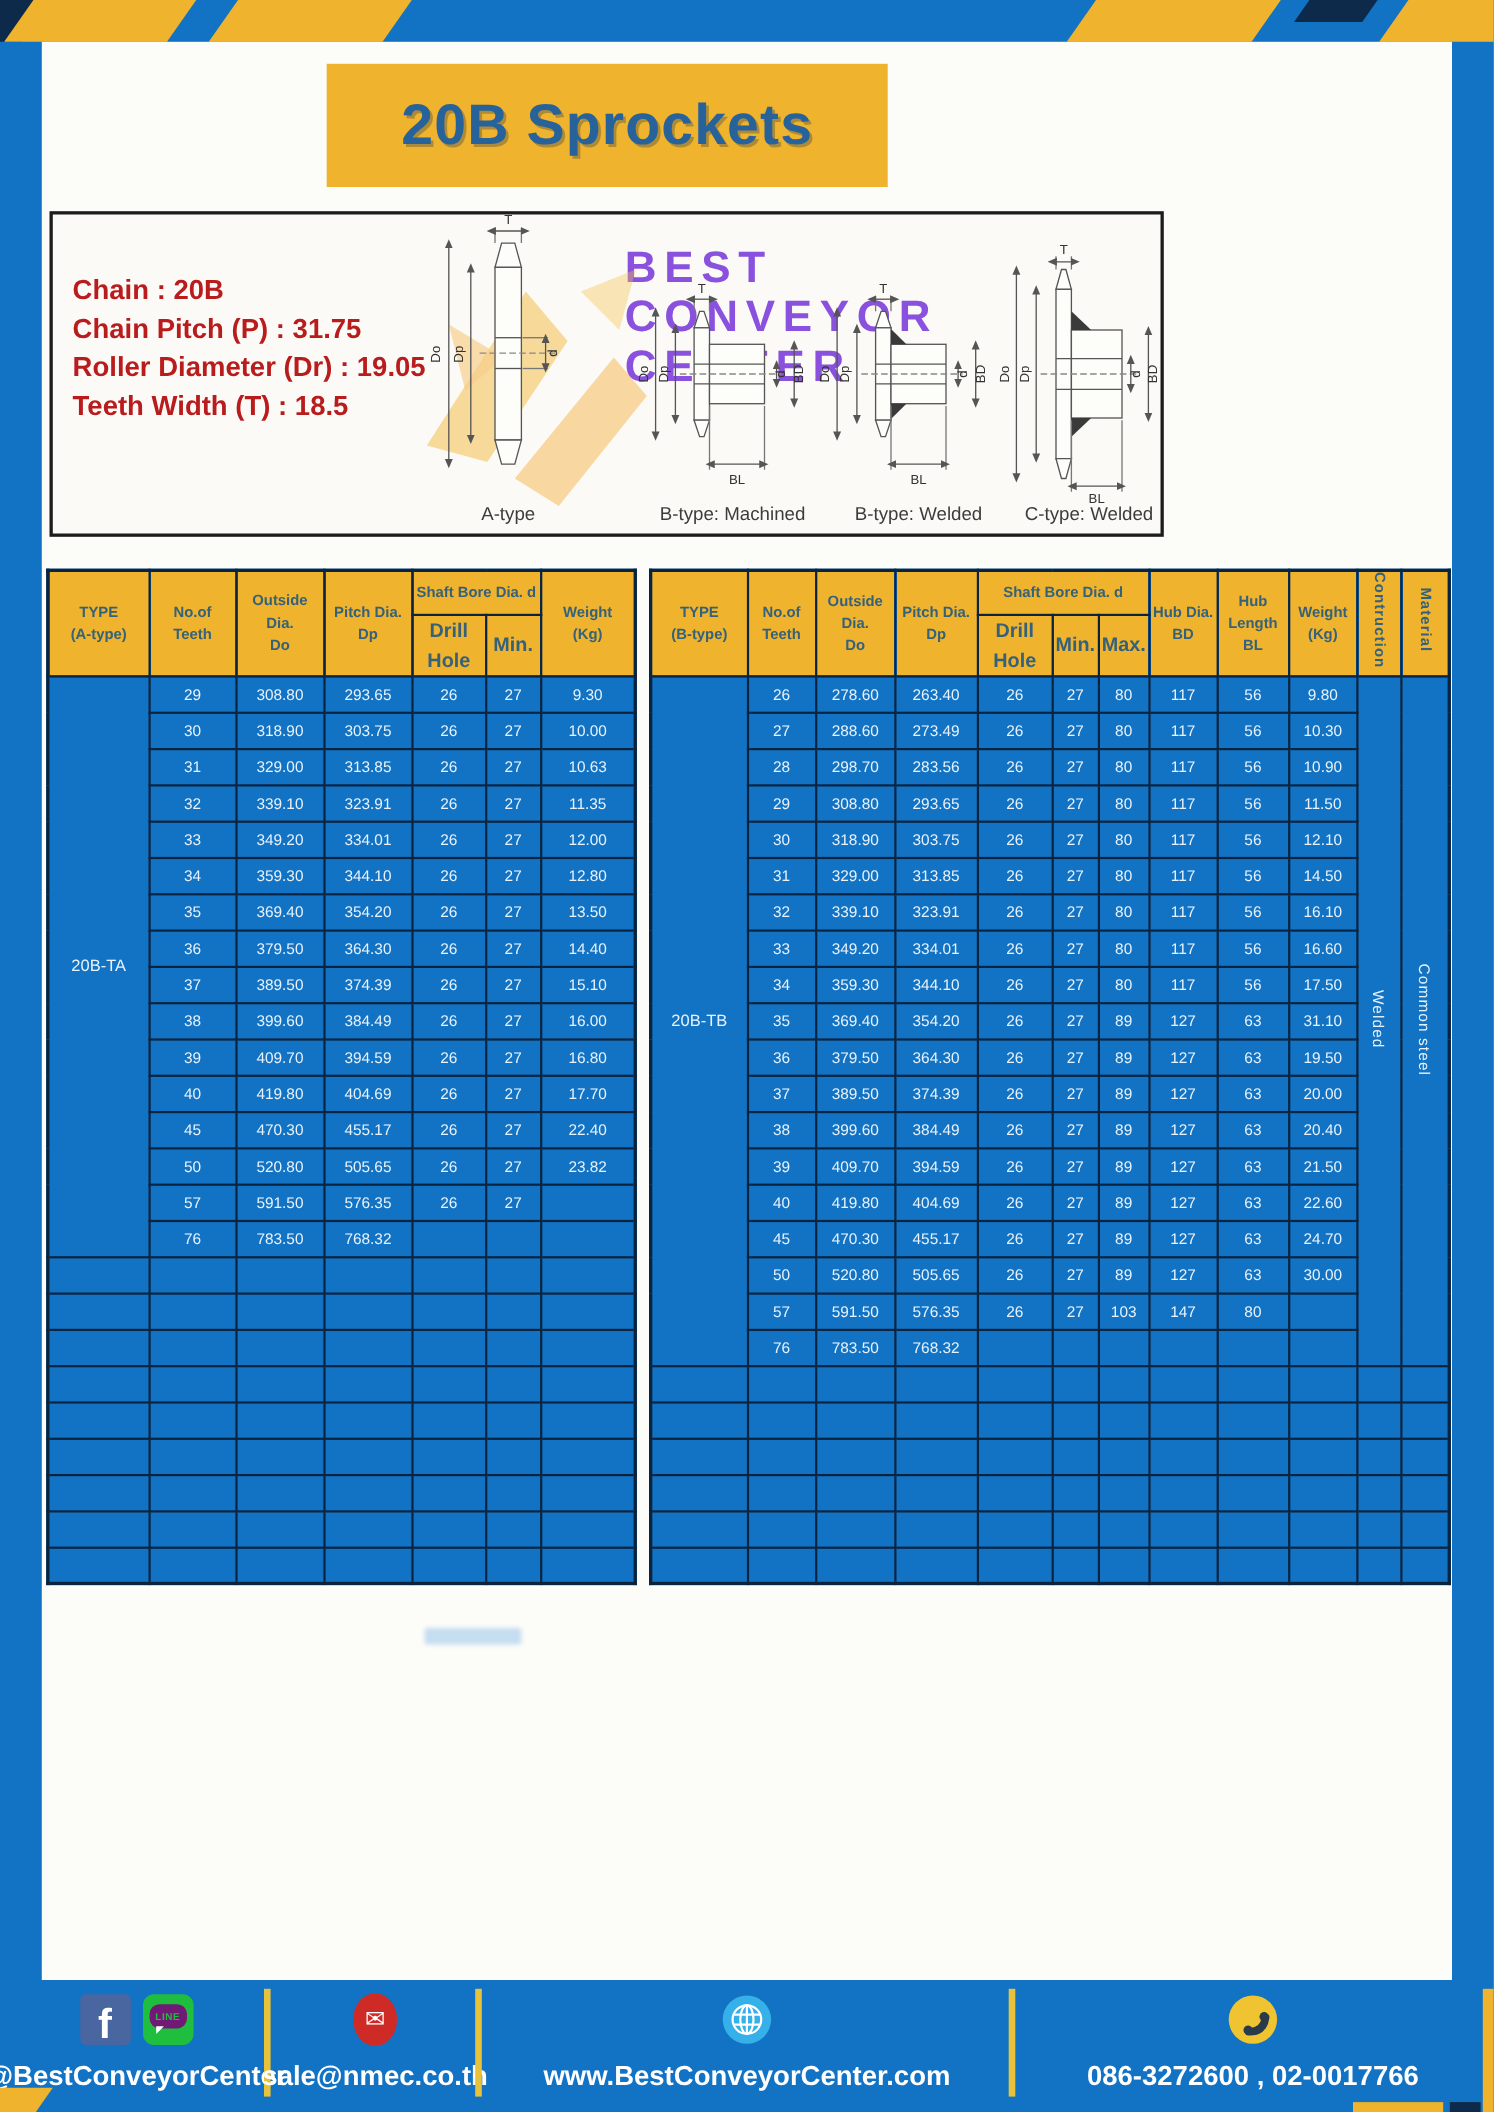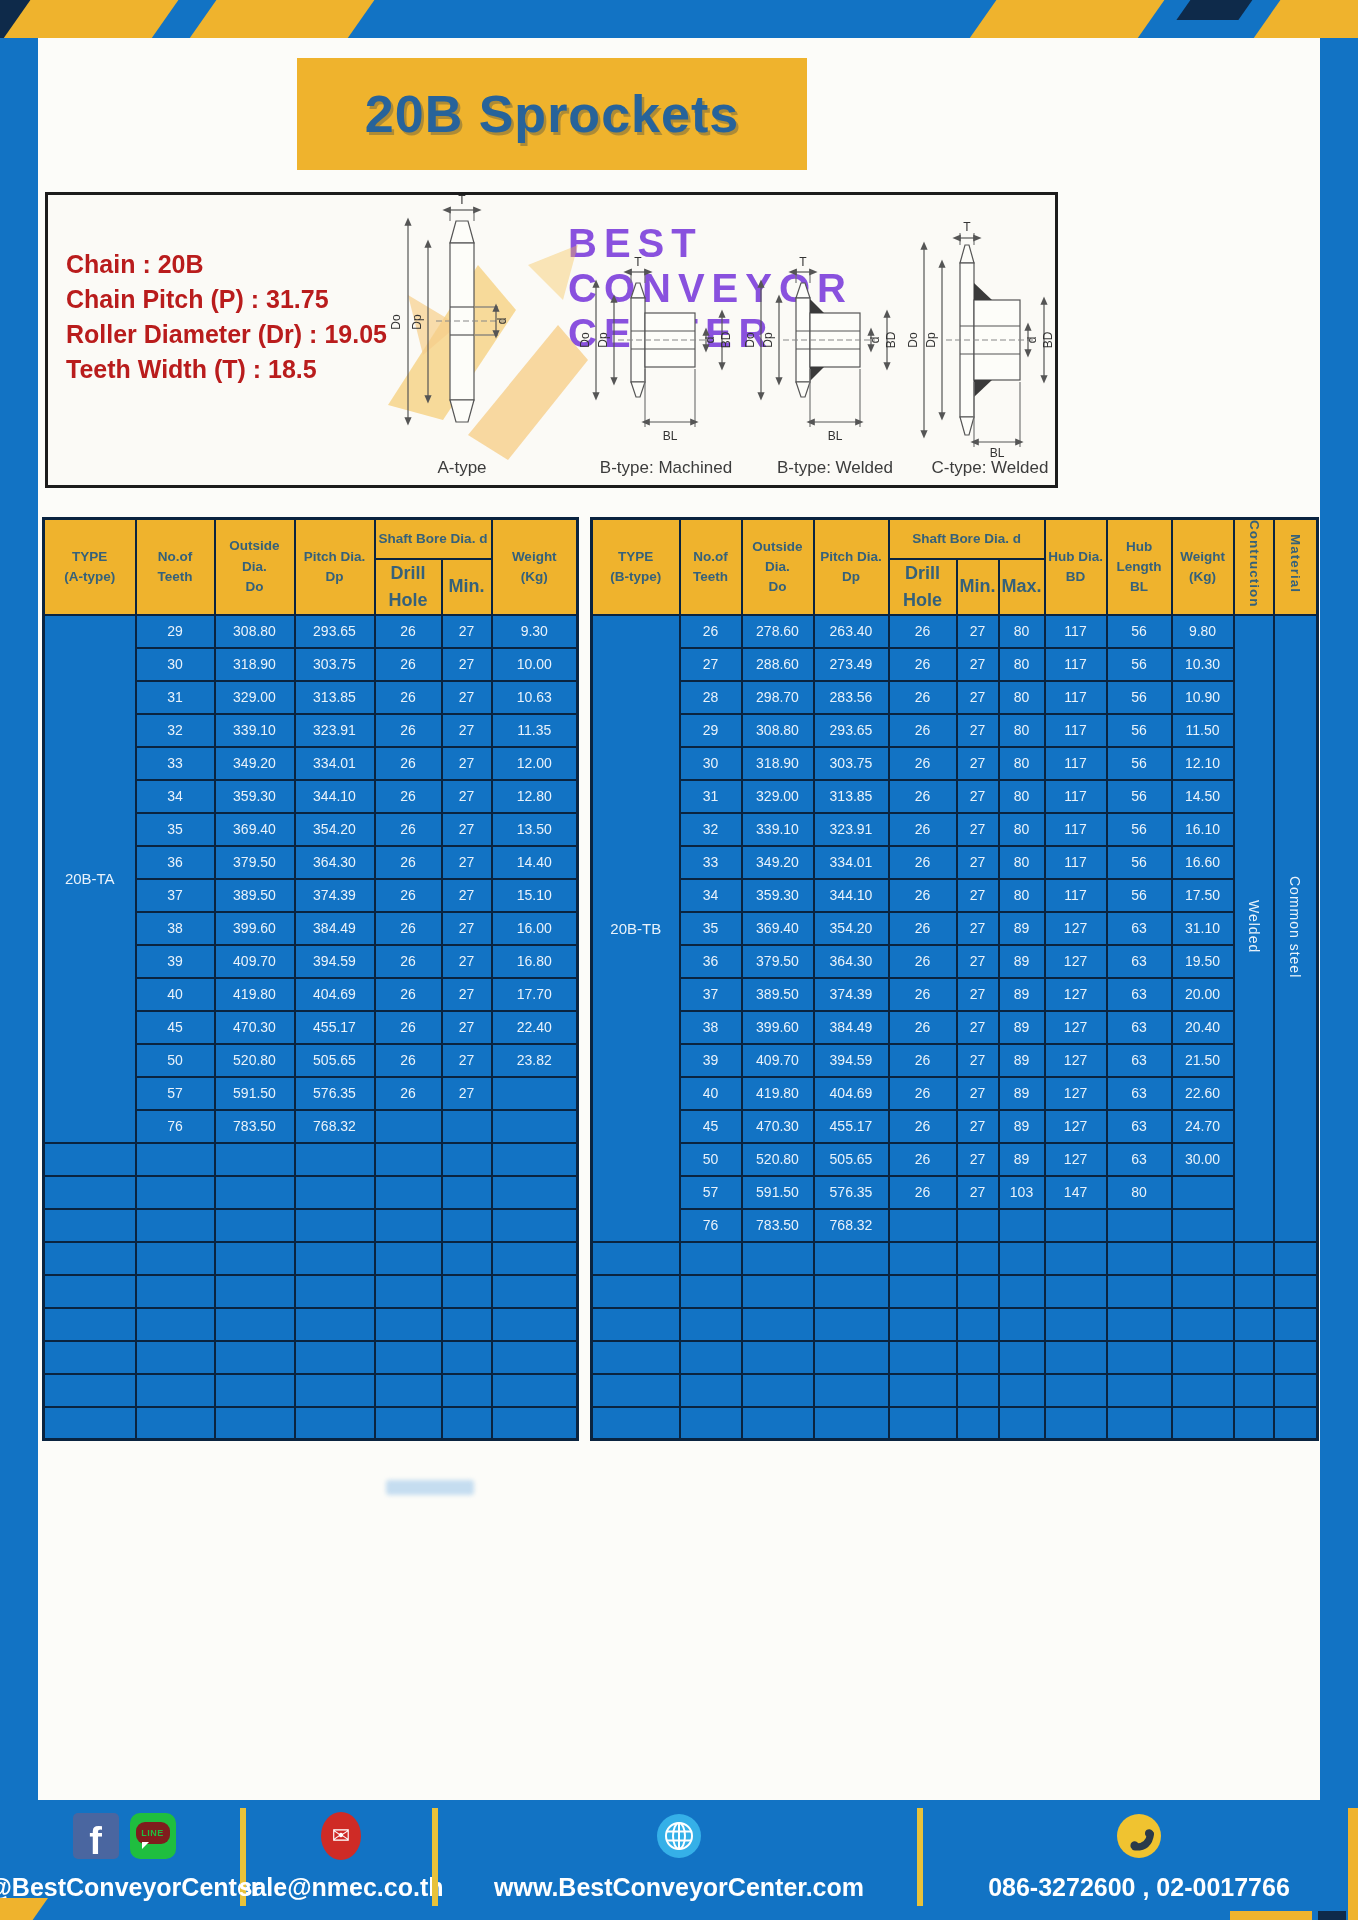--- a/index.html
+++ b/index.html
@@ -47,21 +47,21 @@
           border-radius:3px;filter:blur(2px);}
   
   .f-group{position:absolute;top:1804px;display:flex;flex-direction:column;align-items:center;}
   .f-icons{height:64px;display:flex;align-items:center;gap:11px;}
   .f-label{margin-top:5px;font-size:25px;font-weight:bold;color:#ffffff;white-space:nowrap;}
   .f-divider{position:absolute;top:1808px;width:6px;height:98px;background:#e8c23a;}
   .fb-icon{width:46px;height:46px;background:#4a66a0;border-radius:5px;color:#fff;
            font-weight:bold;font-size:38px;display:flex;align-items:flex-end;justify-content:center;
            line-height:0.95;}
   .line-icon{width:46px;height:46px;background:#1fbe3f;border-radius:10px;position:relative;}
-  .line-bubble{position:absolute;left:6px;top:9px;width:34px;height:22px;background:#7f1d1d;
+  .line-bubble{position:absolute;left:6px;top:9px;width:34px;height:22px;background:#701a75;
                border-radius:9px;display:flex;align-items:center;justify-content:center;
                color:#1fbe3f;font-size:9px;font-weight:bold;letter-spacing:0.5px;}
   .line-tail{position:absolute;left:12px;top:29px;width:0;height:0;border-left:7px solid #fff;
              border-bottom:7px solid transparent;}
   .mail-icon{width:40px;height:48px;background:#cf2b26;border-radius:50%;display:flex;
              align-items:center;justify-content:center;color:#fff;font-size:22px;}
   .corner{position:absolute;}
 </style>
 </head>
 <body>

